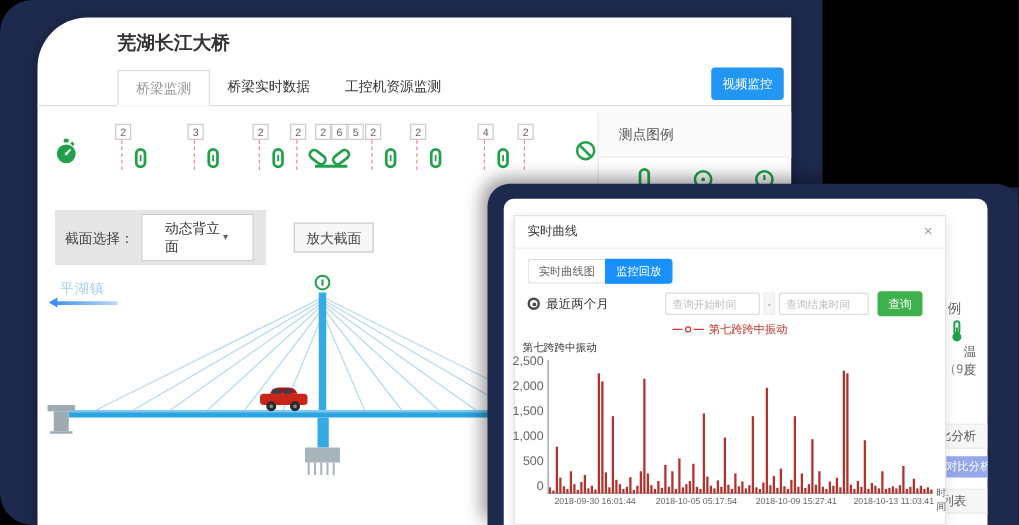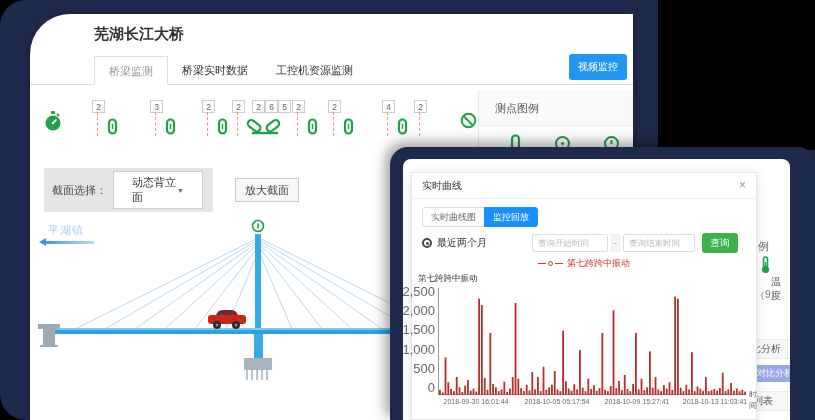--- a/index.html
+++ b/index.html
@@ -75,21 +75,21 @@
   .q-input { position:absolute; top:1px; height:18px; border:1px solid #dcdcdc; border-radius:2px; font-size:8.5px; padding:0 5px; color:#333; }
   .q-input::placeholder { color:#bcbcbc; }
   .q-sep { position:absolute; left:199px; top:1px; width:9px; height:18px; background:#f5f5f5; border:1px solid #eee; color:#999; font-size:9px; text-align:center; line-height:17px; }
   .query-btn { position:absolute; left:290px; top:0; width:36px; height:20px; background:#3eb14c; border:none; border-radius:3px; color:#fff; font-size:9.5px; cursor:pointer; }
   .chart-legend { position:absolute; left:0; top:84px; width:100%; text-align:center; font-size:9px; color:#c0332b; }
   .lg-marker { display:inline-flex; align-items:center; gap:2px; vertical-align:middle; margin-right:4px; }
   .lg-line { width:8px; height:1px; background:#d9342b; }
   .lg-circle { width:5px; height:5px; border:1px solid #d9342b; border-radius:50%; }
   .chart { position:absolute; left:0; top:98px; right:0; bottom:0; }
   .c-title { position:absolute; left:6px; top:2px; font-size:8.5px; color:#333; }
-  .y-labels { position:absolute; left:0; top:13px; width:23px; height:111px; display:flex; flex-direction:column; justify-content:space-between; align-items:flex-end; font-size:13px; color:#666; }
+  .y-labels { position:absolute; left:0; top:13px; width:23px; height:111px; display:flex; flex-direction:column; justify-content:space-between; align-items:flex-end; font-size:10px; color:#666; }
   .plot { position:absolute; left:26px; top:17px; width:308px; height:107px; border-left:1px solid #999; border-bottom:1px solid #999; }
   .x-lab { position:absolute; top:127px; font-size:7px; color:#666; white-space:nowrap; transform:translateX(-50%); }
   .x-axis-name { position:absolute; left:337px; top:118px; font-size:8px; color:#666; }
 </style>
 </head>
 <body>
 
 <div class="root">
   <div class="black-corner"></div>
 

